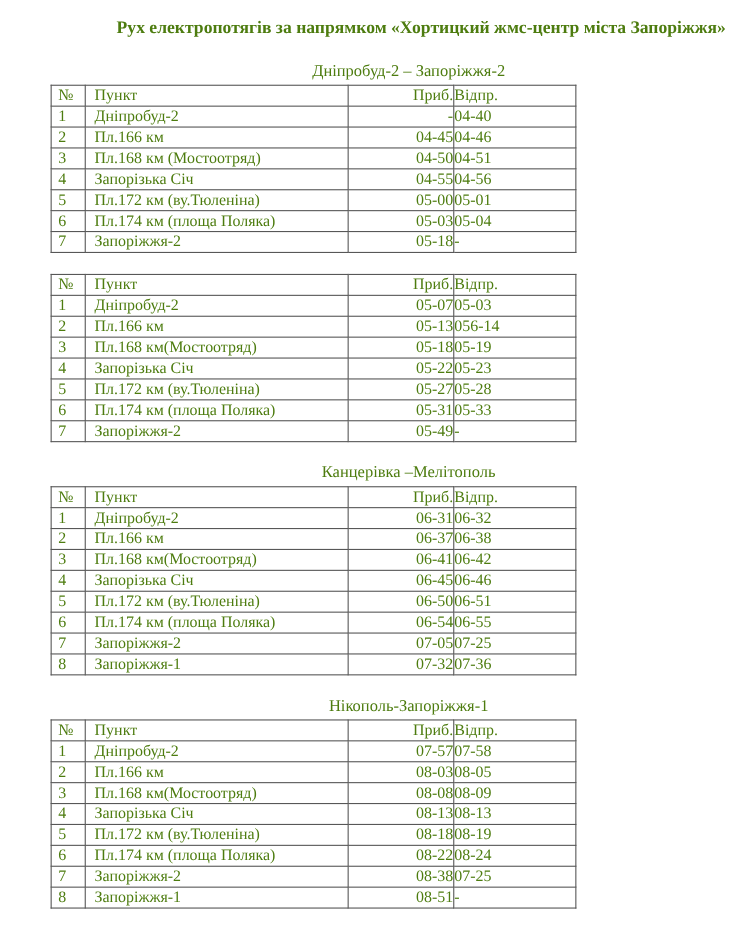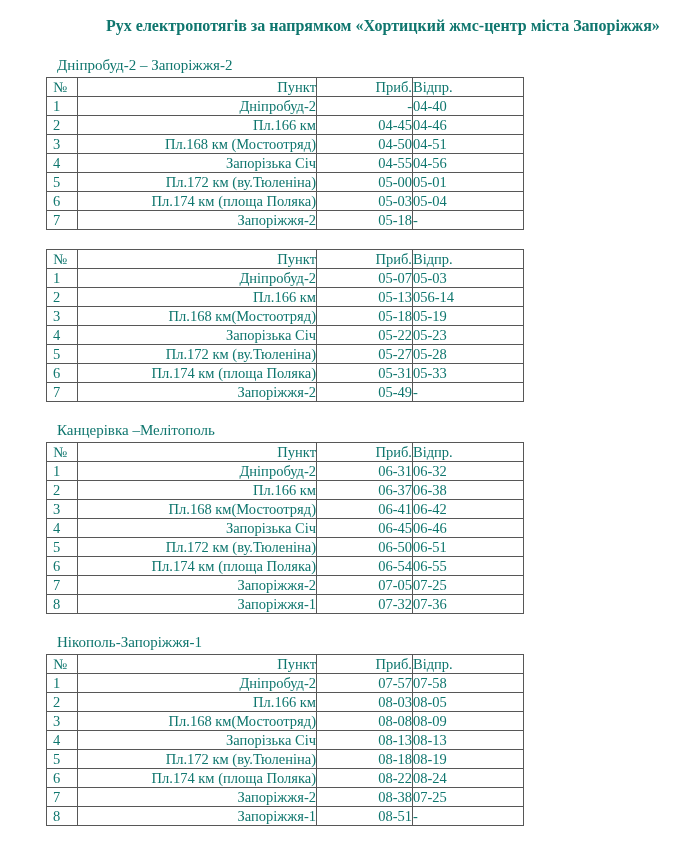--- a/index.html
+++ b/index.html
@@ -6,57 +6,58 @@
     margin: 0;
     padding: 0;
     background: #ffffff;
   }
   .page {
     position: relative;
     width: 686px;
     height: 844px;
     background: #ffffff;
     font-family: "Liberation Serif", "DejaVu Serif", serif;
-    color: #0f766e;
+    color: #4d7c0f;
     overflow: hidden;
   }
   .title {
     font-size: 16px;
     font-weight: bold;
     line-height: 22px;
     margin: 15px 8px 0 106px;
     white-space: nowrap;
   }
   .section {
     margin: 19px 0 0 46px;
   }
   .caption {
     font-size: 15px;
     line-height: 19px;
     margin: 15px 0 2px 11px;
     white-space: nowrap;
+    text-align: center;
   }
   table.timetable {
     border-collapse: collapse;
     table-layout: fixed;
     width: 459px;
   }
   table.timetable th,
   table.timetable td {
     border: 1px solid #575757;
     font-size: 14.5px;
     font-weight: normal;
     height: 18px;
     line-height: 18px;
     padding: 0;
     overflow: hidden;
     white-space: nowrap;
   }
   .c-num  { width: 24px;  text-align: left; padding-left: 6px !important; }
-  .c-name { width: 230px; text-align: right; padding-left: 8px !important; }
+  .c-name { width: 230px; text-align: left; padding-left: 8px !important; }
   .c-arr  { width: 95px;  text-align: right; }
   .c-dep  { width: 110px; text-align: left; }
 </style>
 </head>
 <body>
 
 <div class="page">
   <h1 class="title">Рух електропотягів за напрямком «Хортицкий жмс-центр міста Запоріжжя»</h1>
   <div id="sections">
       <section class="section">

